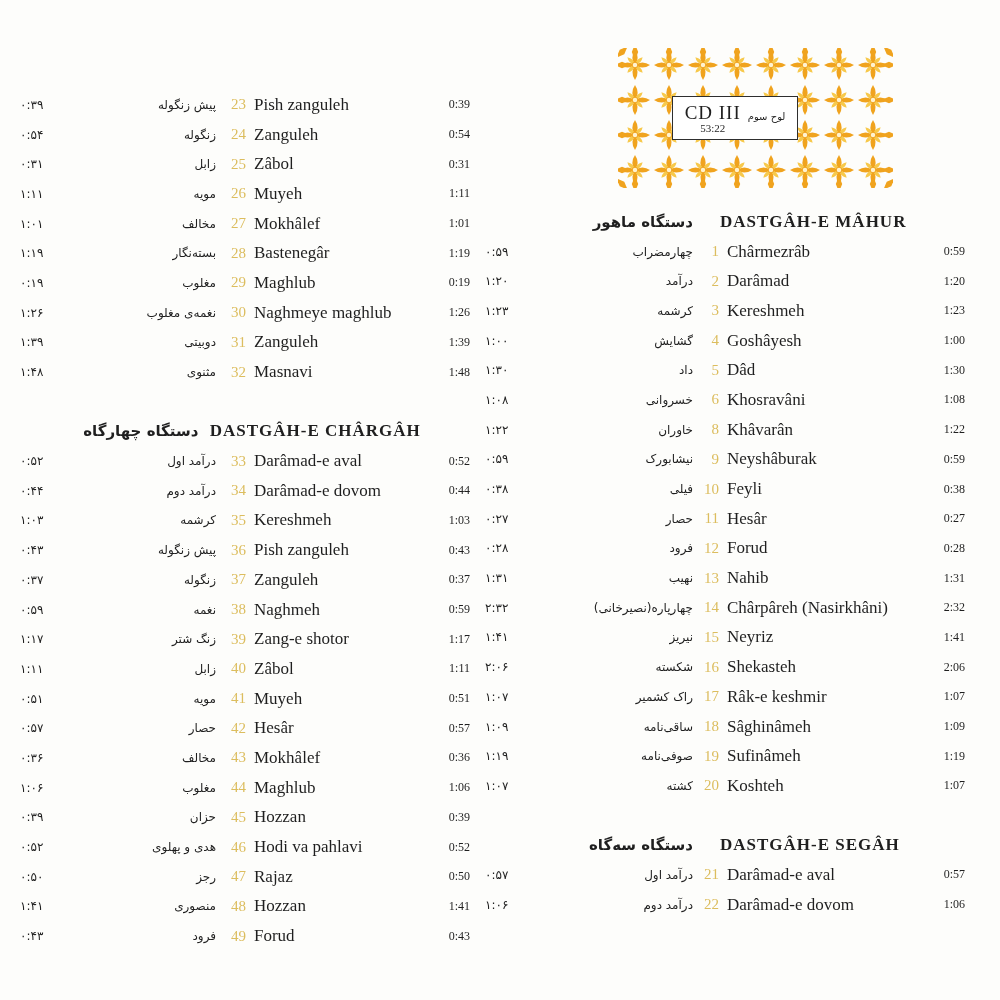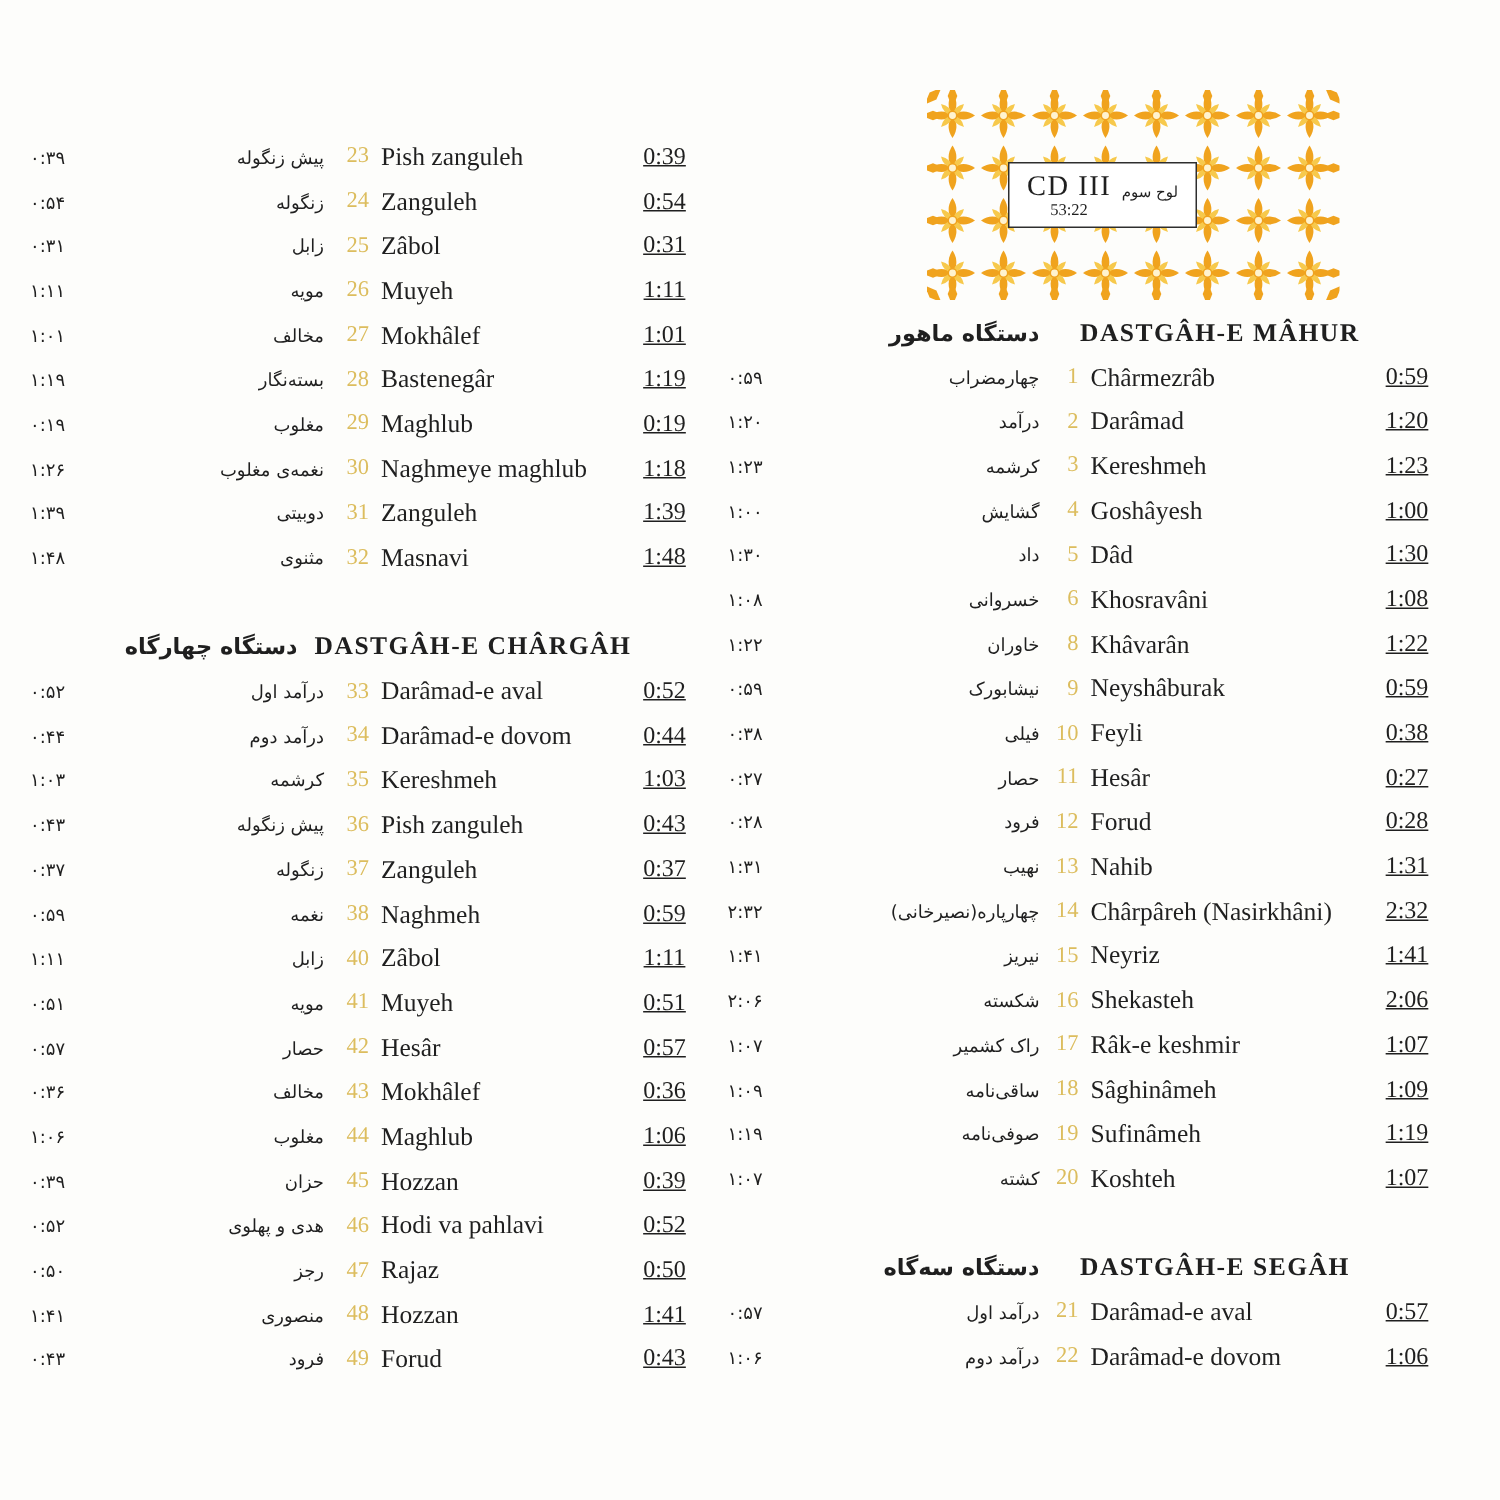--- a/index.html
+++ b/index.html
@@ -14,27 +14,27 @@
   .row{display:flex;align-items:center;height:29.7px;}
   .fa{font-family:"DejaVu Sans",sans-serif;}
   .fadur{width:38px;text-align:left;font-size:12px;direction:ltr;}
   .fatitle{text-align:right;font-size:12px;direction:rtl;white-space:nowrap;}
   #col-left .fatitle{width:158px;}
   #col-right .fatitle{width:170px;}
   .num{text-align:right;font-size:15px;color:var(--gold-num,#dcbd5e);}
   #col-left .num{width:30px;}
   #col-right .num{width:26px;}
   .entitle{flex:1;margin-left:8px;font-size:17px;white-space:nowrap;}
-  .dur{width:54px;text-align:center;font-size:16px;text-decoration:underline;}
+  .dur{width:54px;text-align:right;font-size:12px;}
   .header-row .fatitle{font-weight:bold;font-size:15px;}
   .header-en{font-weight:bold;letter-spacing:1px;font-size:17px;}
   #col-left .header-en{margin-left:-16px;}
   #col-right .header-en{margin-left:1px;}
 
-  .ornament{position:absolute;left:618px;top:60px;width:275px;height:140px;}
+  .ornament{position:absolute;left:618px;top:48px;width:275px;height:140px;}
   .ornament svg{position:absolute;left:0;top:0;}
   .orn-box{
     position:absolute;left:54px;top:48px;width:126px;height:44px;
     background:#ffffff;border:1.5px solid #2e2e2e;box-sizing:border-box;
     display:flex;align-items:center;justify-content:center;gap:7px;
   }
   .orn-left{text-align:center;line-height:1;}
   .orn-cd{font-size:19px;letter-spacing:1px;}
   .orn-time{font-size:11px;margin-top:1px;}
   .orn-fa{font-size:10px;margin-top:-4px;text-align:center;}
@@ -181,21 +181,21 @@
       <span class="fatitle fa" dir="rtl">مغلوب</span>
       <span class="num">29</span>
       <span class="entitle">Maghlub</span>
       <span class="dur">0:19</span>
     </div>
     <div class="row">
       <span class="fadur fa" dir="ltr">۱:۲۶</span>
       <span class="fatitle fa" dir="rtl">نغمه‌ی مغلوب</span>
       <span class="num">30</span>
       <span class="entitle">Naghmeye maghlub</span>
-      <span class="dur">1:18</span>
+      <span class="dur">1:26</span>
     </div>
     <div class="row">
       <span class="fadur fa" dir="ltr">۱:۳۹</span>
       <span class="fatitle fa" dir="rtl">دوبیتی</span>
       <span class="num">31</span>
       <span class="entitle">Zanguleh</span>
       <span class="dur">1:39</span>
     </div>
     <div class="row">
       <span class="fadur fa" dir="ltr">۱:۴۸</span>
@@ -246,20 +246,27 @@
       <span class="num">37</span>
       <span class="entitle">Zanguleh</span>
       <span class="dur">0:37</span>
     </div>
     <div class="row">
       <span class="fadur fa" dir="ltr">۰:۵۹</span>
       <span class="fatitle fa" dir="rtl">نغمه</span>
       <span class="num">38</span>
       <span class="entitle">Naghmeh</span>
       <span class="dur">0:59</span>
+    </div>
+    <div class="row">
+      <span class="fadur fa" dir="ltr">۱:۱۷</span>
+      <span class="fatitle fa" dir="rtl">زنگ شتر</span>
+      <span class="num">39</span>
+      <span class="entitle">Zang-e shotor</span>
+      <span class="dur">1:17</span>
     </div>
     <div class="row">
       <span class="fadur fa" dir="ltr">۱:۱۱</span>
       <span class="fatitle fa" dir="rtl">زابل</span>
       <span class="num">40</span>
       <span class="entitle">Zâbol</span>
       <span class="dur">1:11</span>
     </div>
     <div class="row">
       <span class="fadur fa" dir="ltr">۰:۵۱</span>

